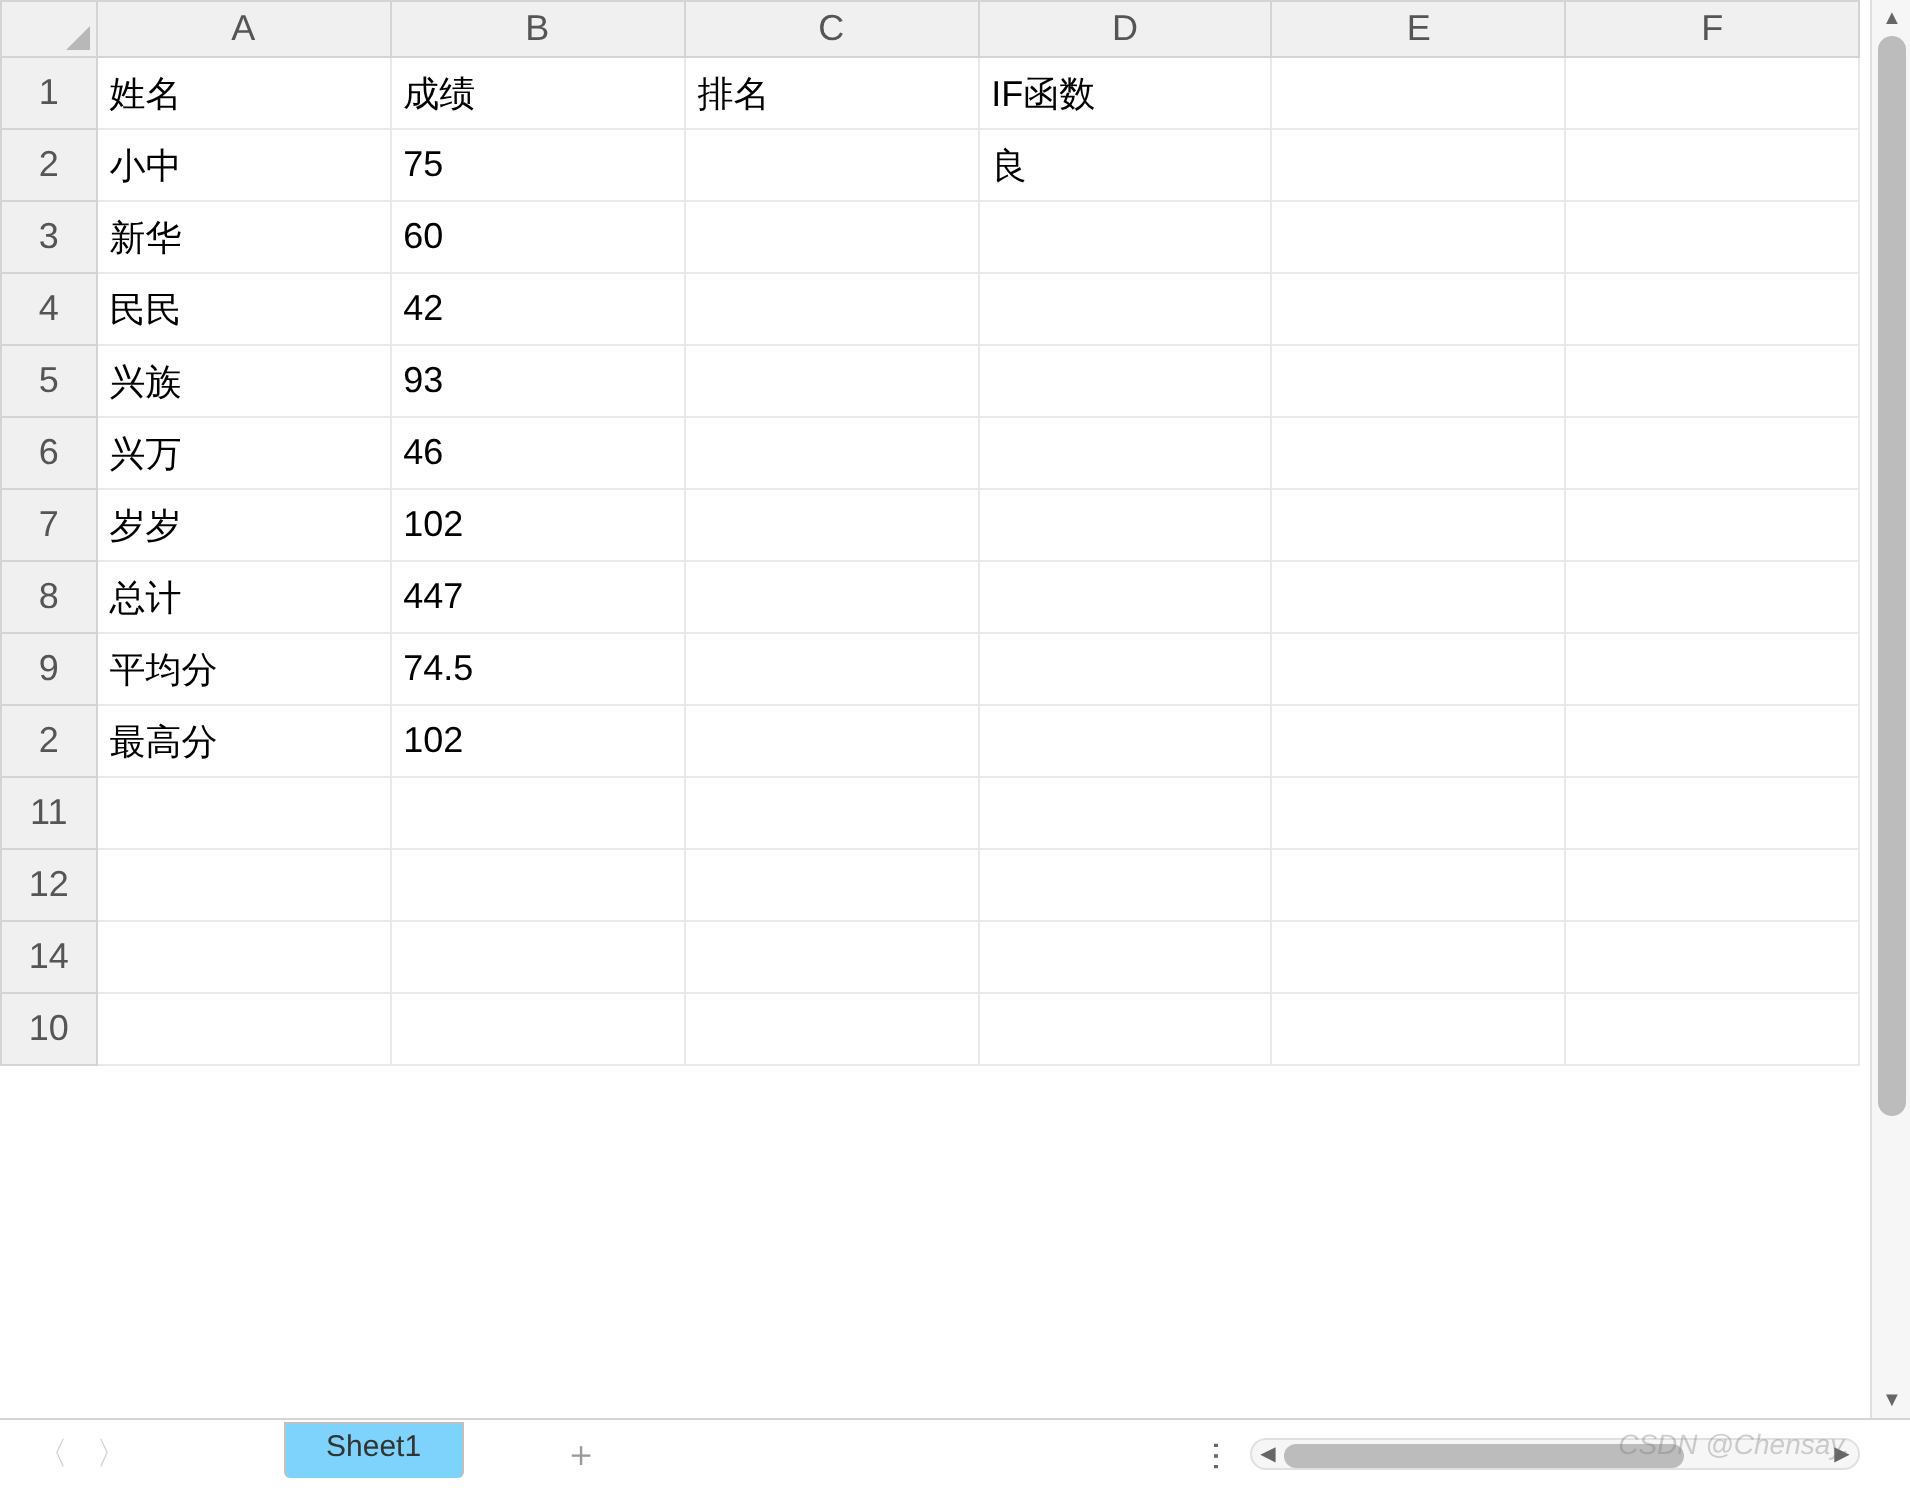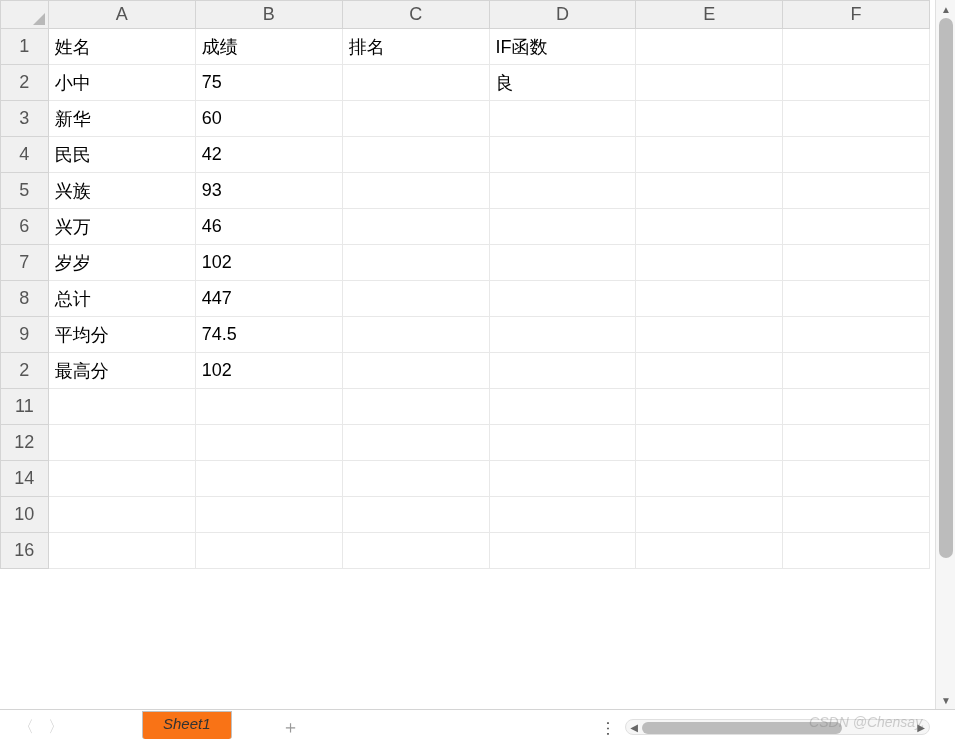--- a/index.html
+++ b/index.html
@@ -108,27 +108,26 @@
     }
     .nav-btn { cursor: pointer; }
     .nav-btn.disabled { color: #d0d0d0; }
     .tab {
       height: 28px;
       margin-top: 2px;
       padding: 3px 20px 0 20px;
       border: 1px solid #c0c0c0;
       border-bottom: none;
       border-radius: 0 0 3px 3px;
-      background: #f97316;
+      background: #7dd3fc;
       font-size: 15px;
       color: #333;
       margin-left: 60px;
       position: relative;
       top: -3px;
-      font-style: italic;
     }
     .add-tab {
       margin-left: 50px;
       color: #999;
       font-size: 18px;
       cursor: pointer;
     }
     .spacer { flex: 1; }
     .dots-v {
       color: #666; font-size: 16px; padding: 0 10px;
@@ -298,29 +297,20 @@
           <th class="row-hdr">14</th>
           <td class="cell text-l"></td>
           <td class="cell text-l"></td>
           <td class="cell text-l"></td>
           <td class="cell text-l"></td>
           <td class="cell text-l"></td>
           <td class="cell text-l"></td>
         </tr>
         <tr>
           <th class="row-hdr">10</th>
-          <td class="cell text-l"></td>
-          <td class="cell text-l"></td>
-          <td class="cell text-l"></td>
-          <td class="cell text-l"></td>
-          <td class="cell text-l"></td>
-          <td class="cell text-l"></td>
-        </tr>
-        <tr>
-          <th class="row-hdr">16</th>
           <td class="cell text-l"></td>
           <td class="cell text-l"></td>
           <td class="cell text-l"></td>
           <td class="cell text-l"></td>
           <td class="cell text-l"></td>
           <td class="cell text-l"></td>
         </tr>
       </tbody>
   </table>
 </div>

